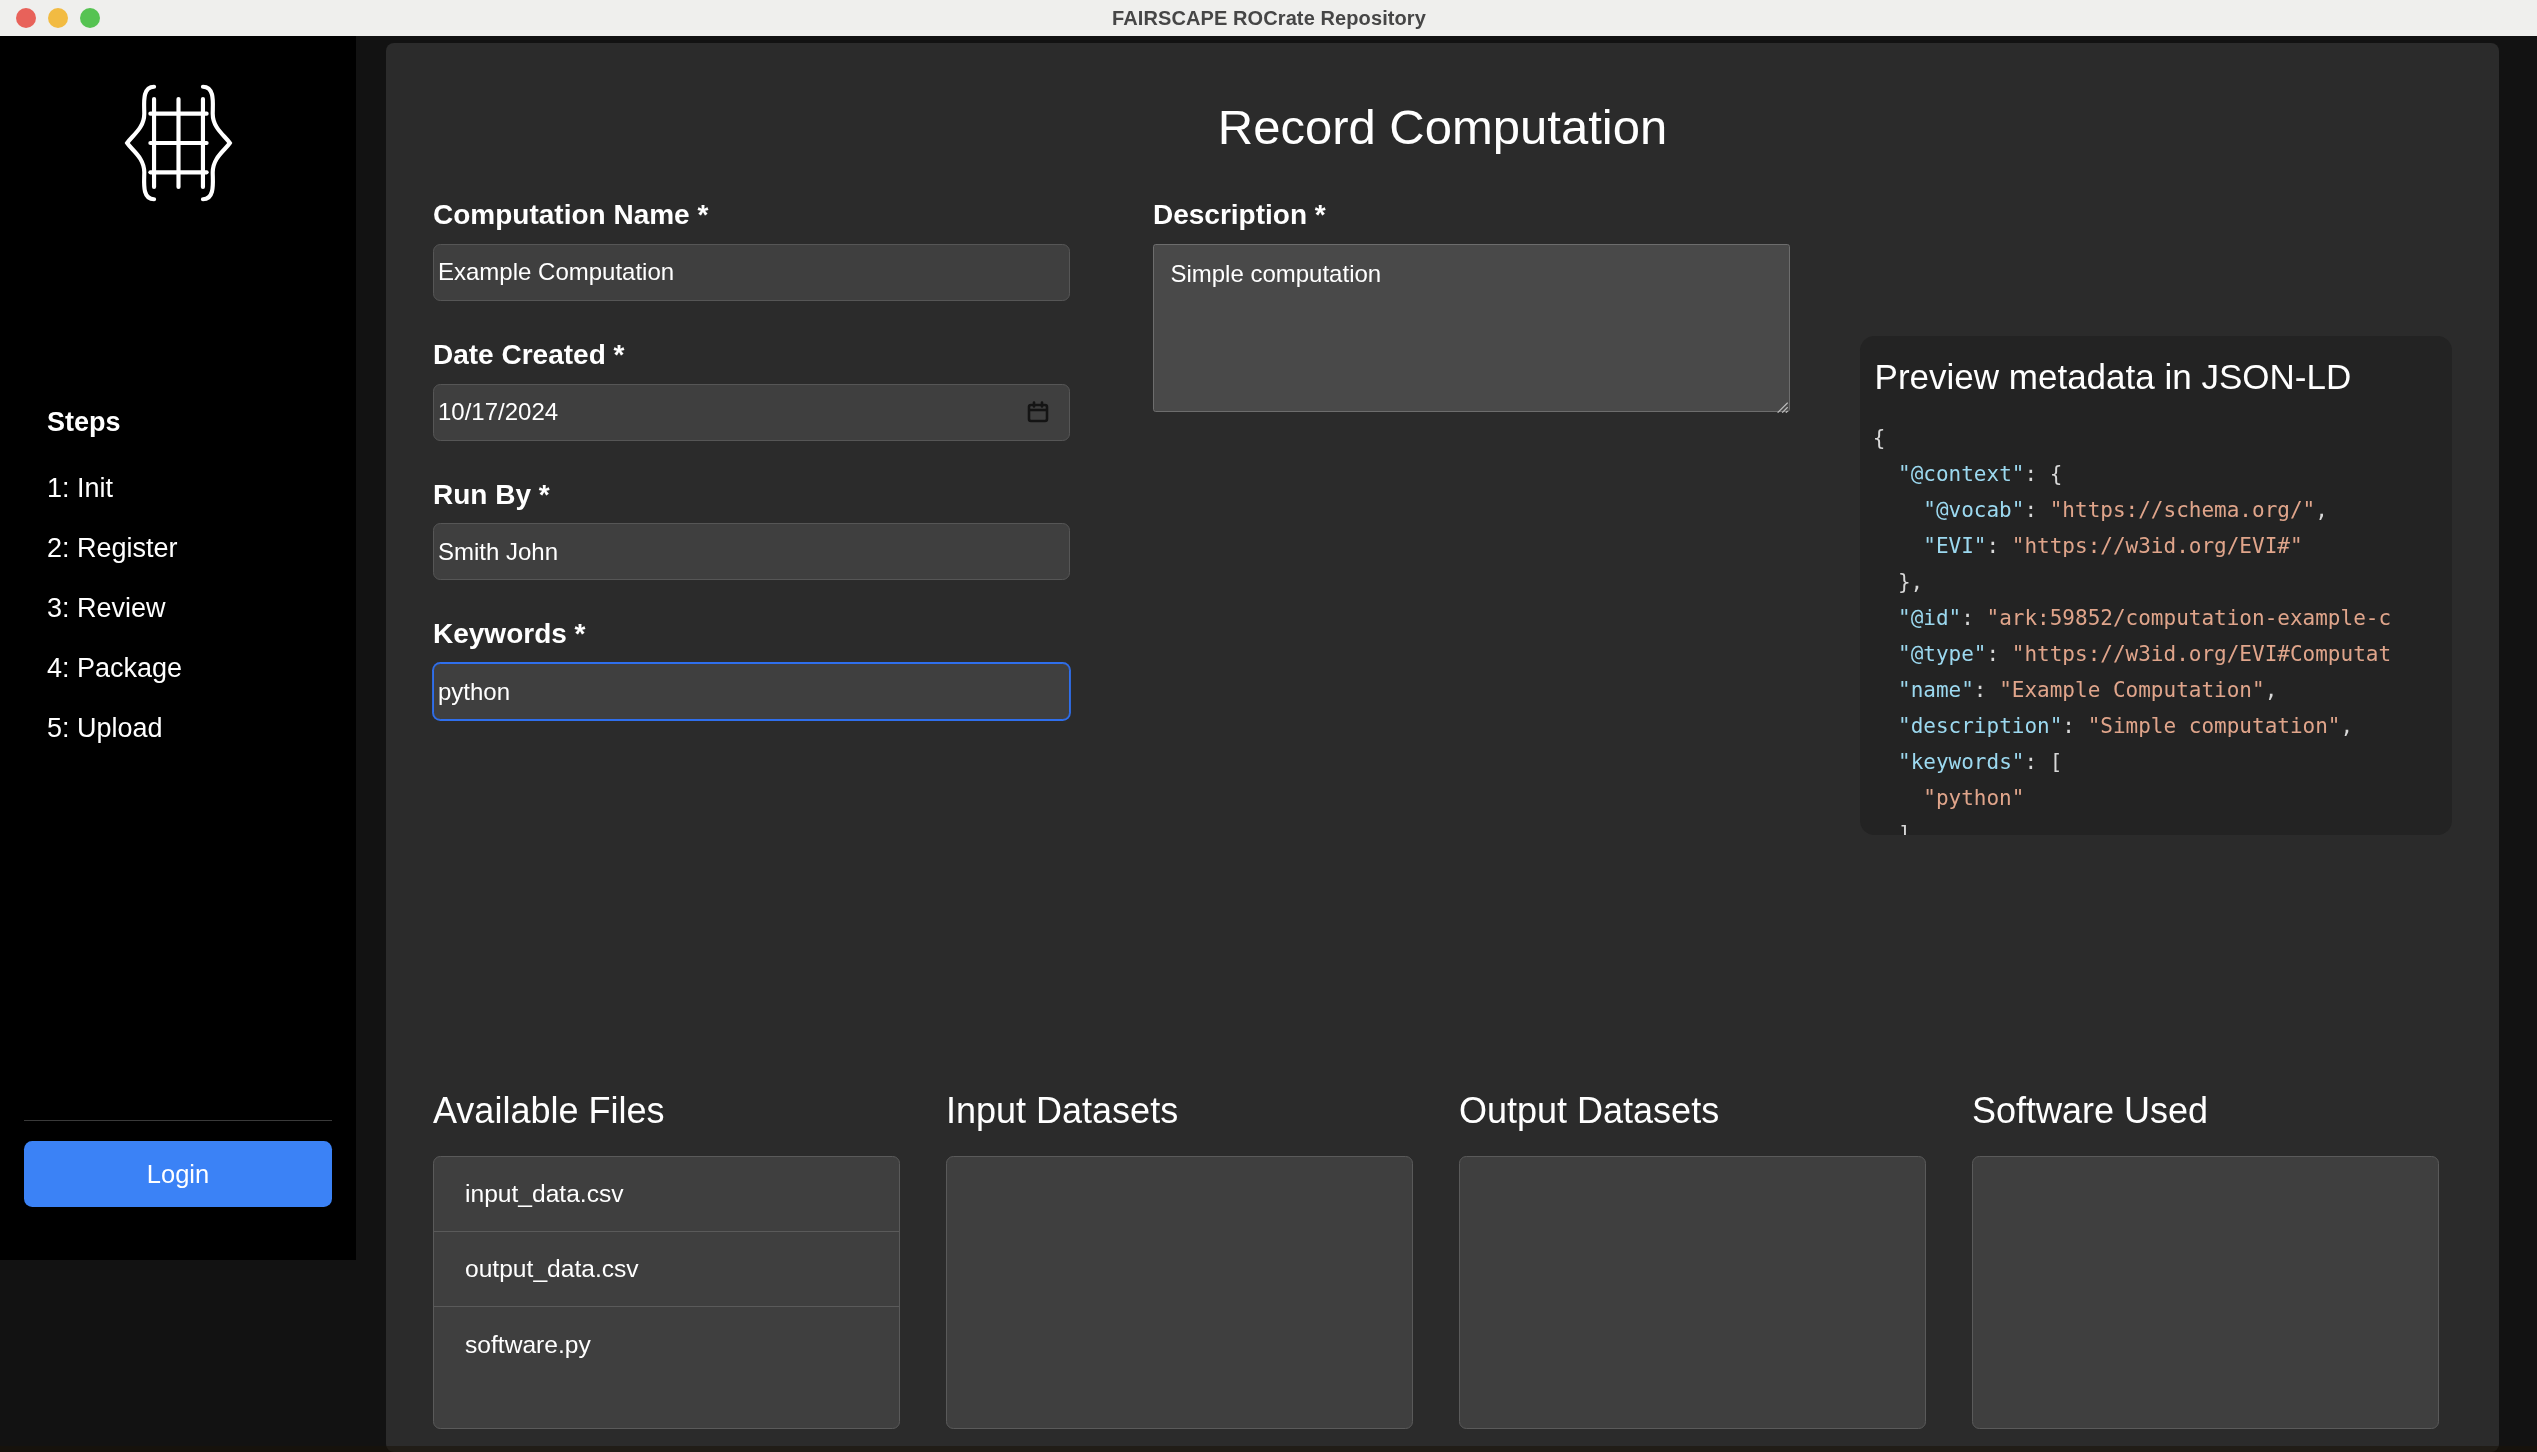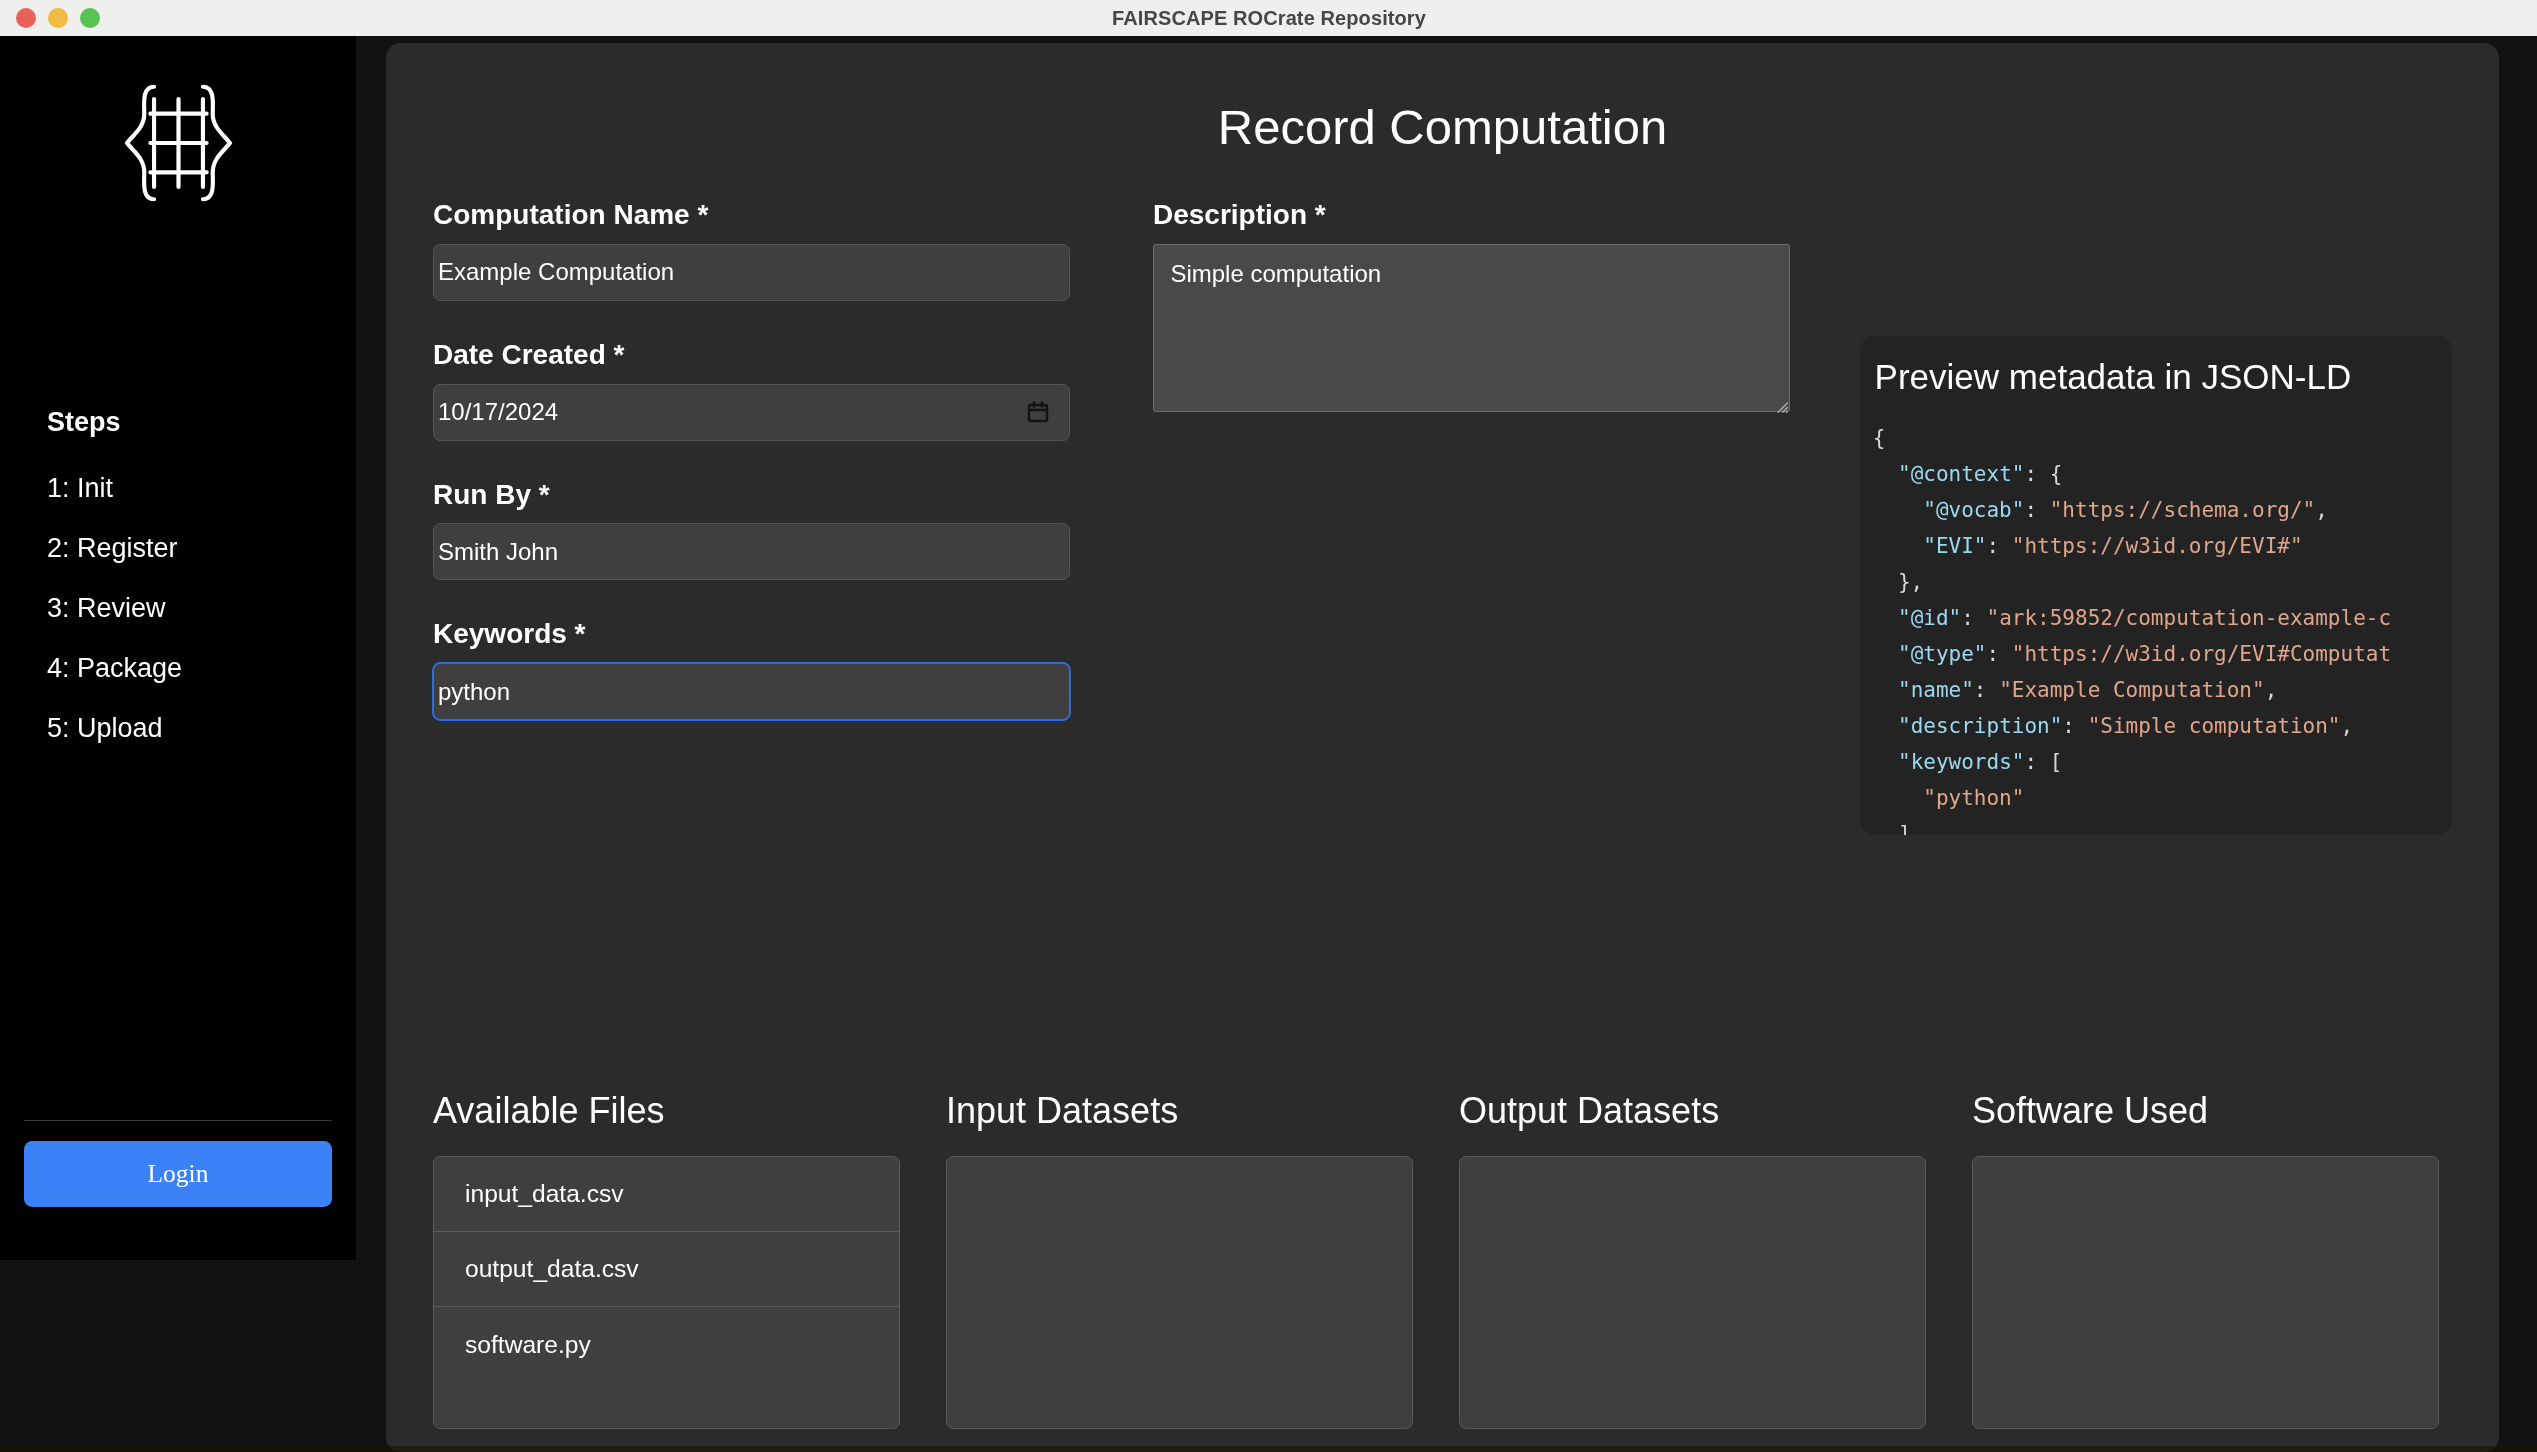--- a/index.html
+++ b/index.html
@@ -59,30 +59,30 @@
   .sidebar-bottom {
     margin-top: auto; padding: 0 24px 53px 24px;
   }
   .sb-divider {
     height: 0.9px; background: #3a3a3a; margin-bottom: 20px;
   }
   .login-btn {
     display: block; width: 100%; height: 66px;
     background: #3b82f6; color: #ffffff;
     border: none; border-radius: 8.2px;
-    font-size: 25.5px; font-family: Liberation Serif, serif;
+    font-size: 25.5px; font-family: Liberation Sans, sans-serif;
     cursor: pointer;
   }
 
   
   .main-card {
     position: absolute; top: 7.3px; left: 386px;
     width: 2113px; height: 1409px;
     background: #2b2b2b;
-    border-radius: 15px;
+    border-radius: 8px;
     overflow: hidden;
   }
   .page-title {
     text-align: center;
     margin-top: 56px;
     font-size: 49px; font-weight: 500; color: #ffffff;
   }
 
   
   .form-area {

